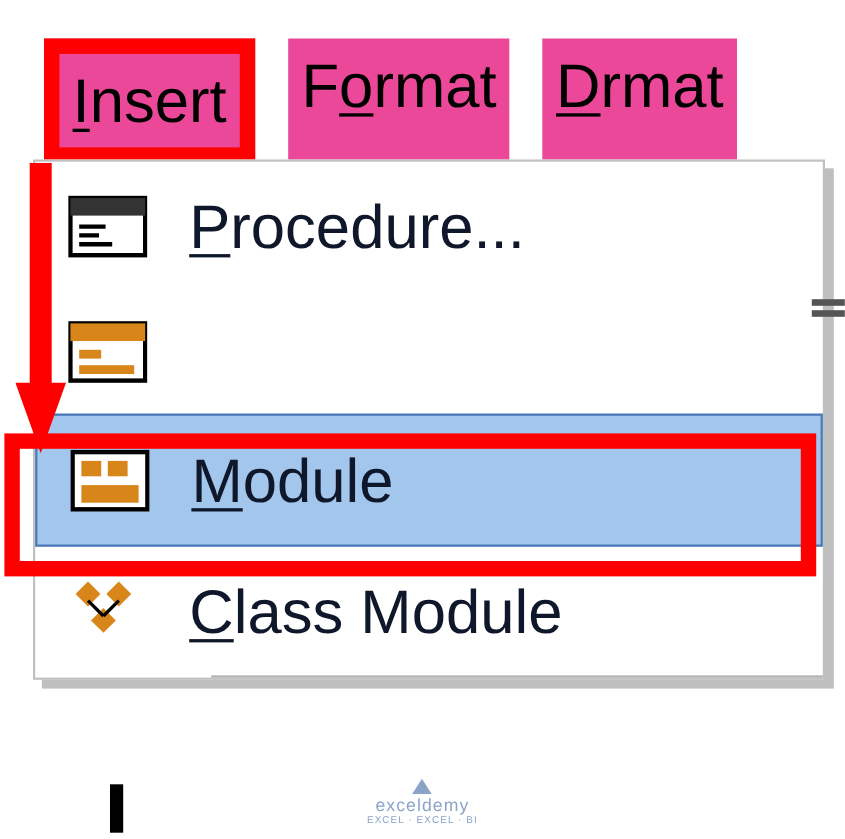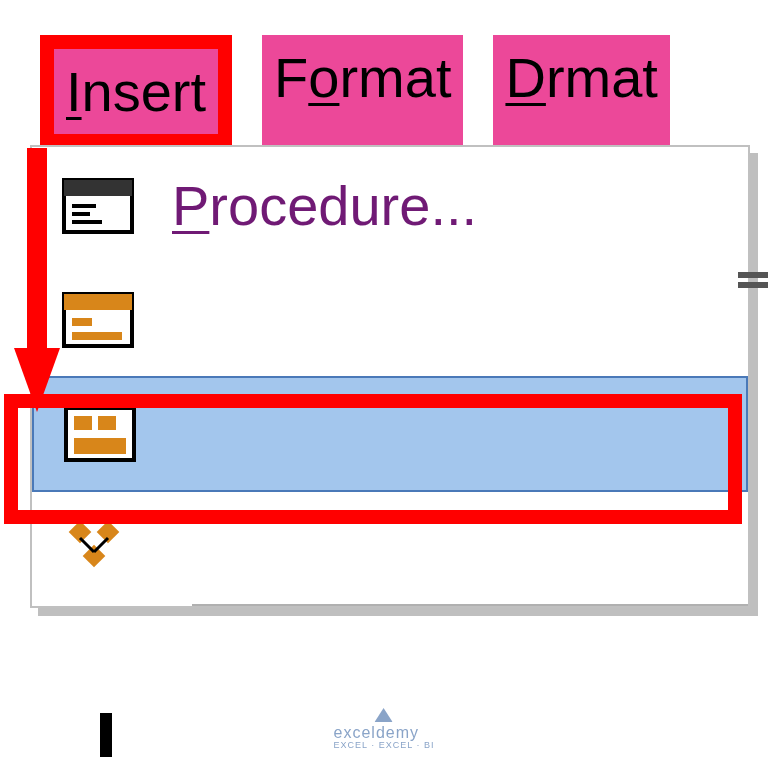--- a/index.html
+++ b/index.html
@@ -43,21 +43,21 @@
     background: #fff;
     box-shadow: 8px 8px 0 rgba(0,0,0,0.25);
     border: 2px solid #c0c0c0;
   }
   .dd-item {
     display: flex;
     align-items: center;
     gap: 38px;
     padding: 26px 30px;
     font-size: 56px;
-    color: #701a75;
+    color: #0f172a;
     cursor: default;
   }
   .dd-item.selected {
     background: #a3c6ed;
     border: 2px solid #4a79b8;
   }
   .dd-sep {
     margin-left: 160px;
     border-top: 2px solid #b0b0b0;
   }
@@ -107,21 +107,21 @@
     background: #000;
   }
   .watermark {
     position: absolute;
     left: 50%;
     transform: translateX(-50%);
     bottom: 12px;
     font-size: 16px;
     color: #8aa4c8;
     letter-spacing: 1px;
-    text-align: left;
+    text-align: center;
     line-height: 1.1;
   }
   .watermark svg { display: block; margin: 0 auto 2px; }
 </style>
 </head>
 <body>
 
 <div class="menubar">
   <div class="menu-item insert">
     <span class="underline-first">I</span><span>nsert</span>
@@ -166,31 +166,37 @@
 
   <div class="dd-item selected">
     <span class="icon">
       <svg viewBox="0 0 72 60">
         <rect x="2" y="4" width="68" height="52" fill="#fff" stroke="#000" stroke-width="4"></rect>
         <rect x="10" y="12" width="18" height="14" fill="#d8861a"></rect>
         <rect x="34" y="12" width="18" height="14" fill="#d8861a"></rect>
         <rect x="10" y="34" width="52" height="16" fill="#d8861a"></rect>
       </svg>
     </span>
+    <span>
+      <span class="underline-first">M</span><span>odule</span>
+    </span>
   </div>
 
   <div class="dd-item">
     <span class="icon">
       <svg viewBox="0 0 72 60">
         <rect x="10" y="6" width="16" height="16" fill="#d8861a" transform="rotate(45 18 14)"></rect>
         <rect x="38" y="6" width="16" height="16" fill="#d8861a" transform="rotate(45 46 14)"></rect>
         <rect x="24" y="30" width="16" height="16" fill="#d8861a" transform="rotate(45 32 38)"></rect>
         <line x1="18" y1="20" x2="32" y2="34" stroke="#000" stroke-width="3"></line>
         <line x1="46" y1="20" x2="32" y2="34" stroke="#000" stroke-width="3"></line>
       </svg>
+    </span>
+    <span>
+      <span class="underline-first">C</span><span>lass Module</span>
     </span>
   </div>
 
   <div class="dd-sep"></div>
 
 
 </div>
 
 <div class="module-highlight"></div>
 

